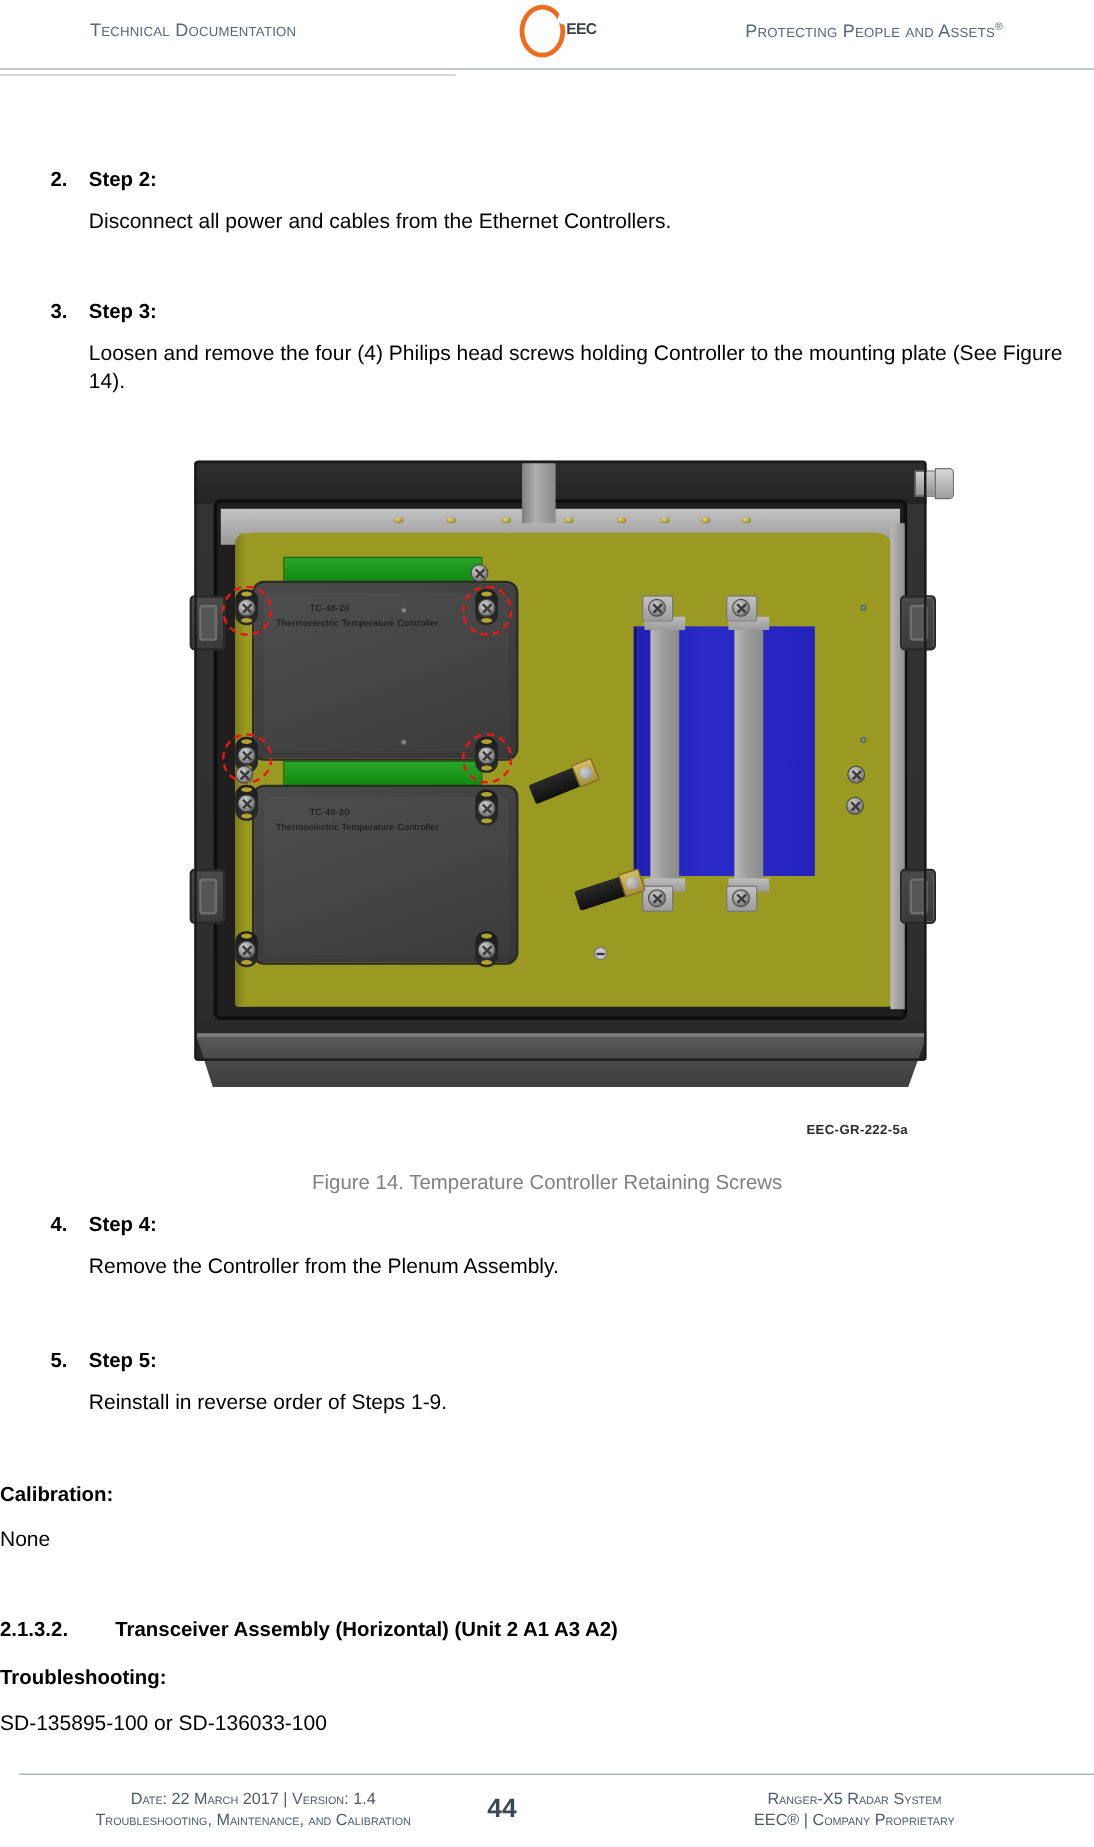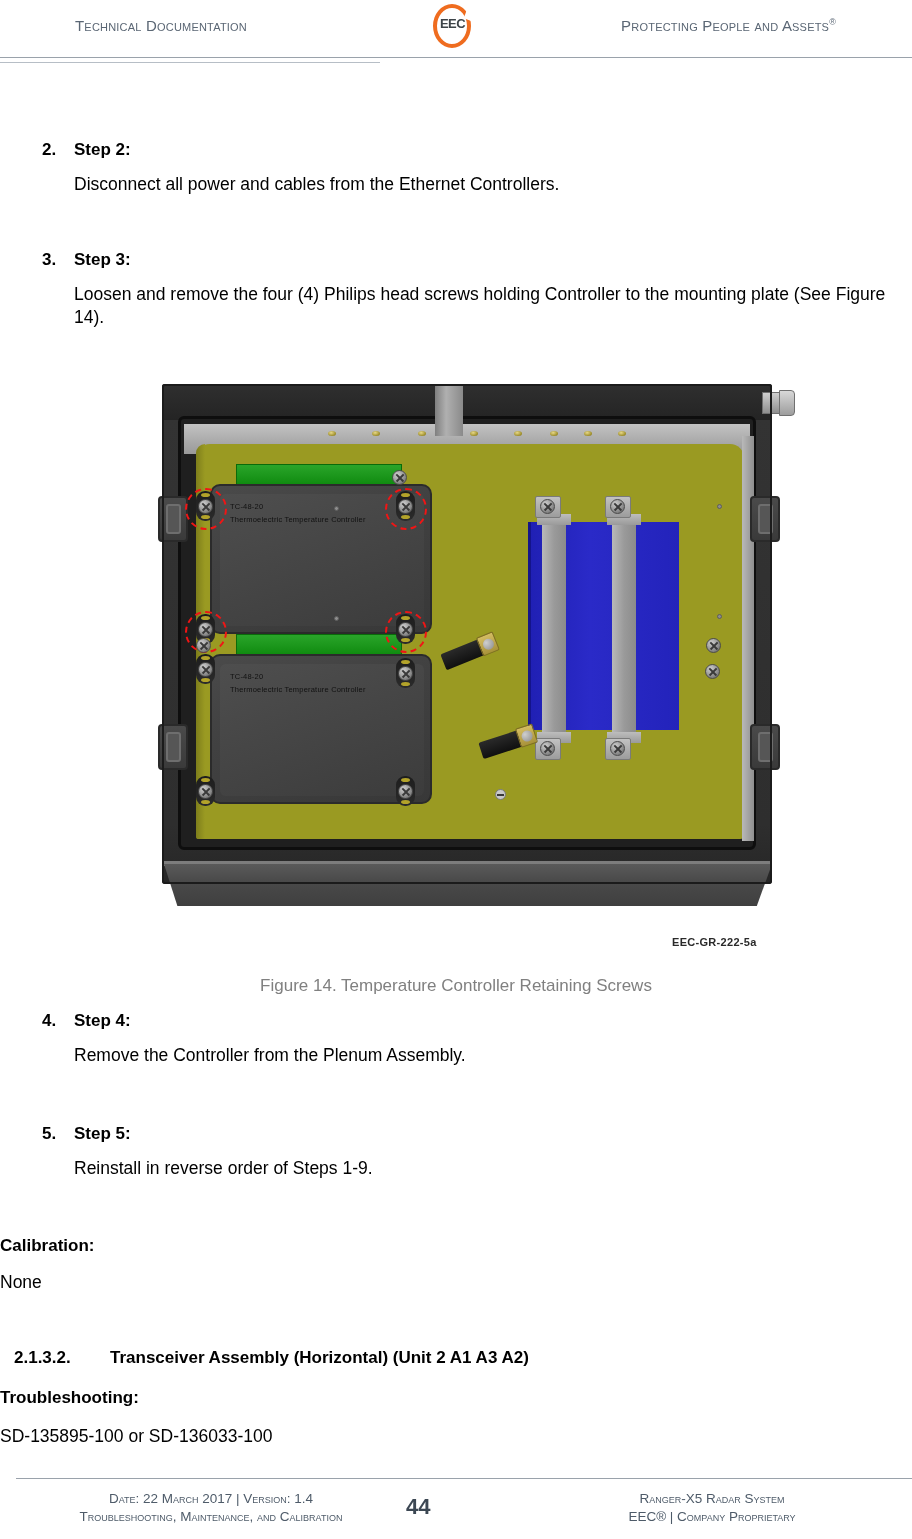--- a/index.html
+++ b/index.html
@@ -68,20 +68,21 @@
   .hdr-logo .eec {
     position: absolute;
     left: 9px; top: 14px;
     width: 37px;
     text-align: center;
     font-size: 13px;
     font-weight: bold;
     letter-spacing: -0.5px;
     color: #3d4449;
     font-family: "Liberation Sans", sans-serif;
+    padding-left: 32px;
   }
   .hdr-rule {
     position: absolute;
     left: 0; top: 57px;
     width: 912px;
     height: 1px;
     background: #9aa2ab;
   }
   .hdr-rule-lower {
     position: absolute;
@@ -307,21 +308,21 @@
   }
   .tc-label {
     position: absolute;
     left: 18px;
     font-size: 7.5px;
     color: #111;
     letter-spacing: 0.2px;
     font-family: "Liberation Sans", sans-serif;
     white-space: nowrap;
   }
-  .tc-label.l1 { top: 16px; }
+  .tc-label.l1 { top: 16px; margin-left: 28px; }
   .tc-label.l2 { top: 29px; }
 
   
   .screw {
     position: absolute;
     width: 15px; height: 15px;
     border-radius: 50%;
     background: radial-gradient(circle at 35% 30%, #cfcfcf, #8e8e8e 60%, #5e5e5e);
     border: 1px solid #4b4b4b;
     box-sizing: border-box;
@@ -478,21 +479,20 @@
     font-size: 17.5px;
     color: #000;
   }
   .num-head {
     position: absolute;
     left: 0;
     font-size: 17px;
     font-weight: bold;
     color: #000;
     white-space: nowrap;
-    padding-left: 14px;
   }
   .num-head .nh-num { display: inline-block; width: 96px; }
 
   
   .page-footer {
     position: absolute;
     left: 16px; top: 1478px;
     width: 891px; height: 61px;
   }
   .ftr-rule {

